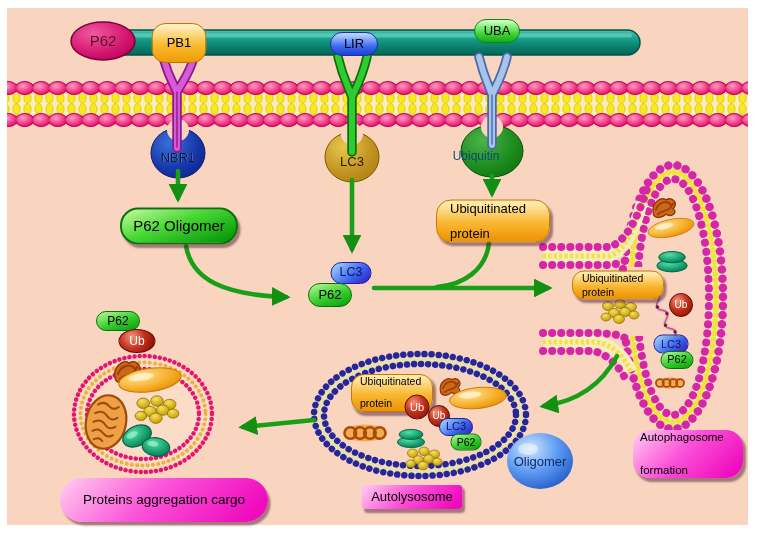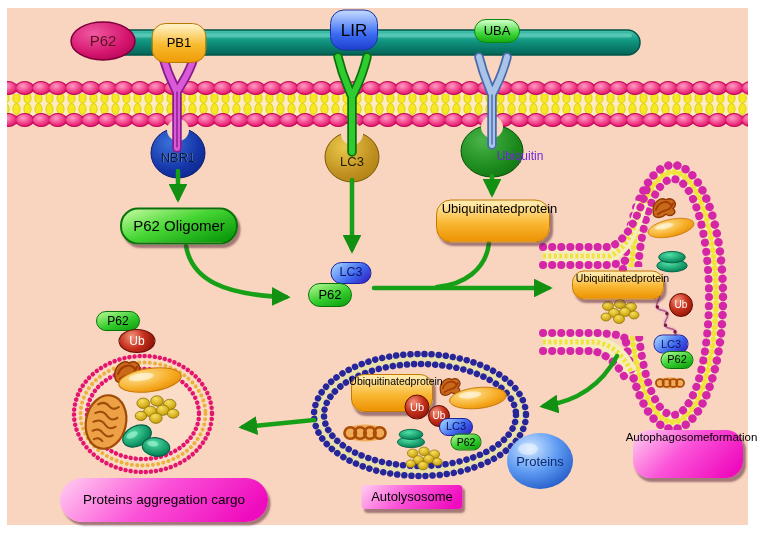--- a/index.html
+++ b/index.html
@@ -4,21 +4,21 @@
 <style>
   html,body{margin:0;padding:0;background:#ffffff;}
   #stage{position:relative;width:757px;height:537px;background:#ffffff;overflow:hidden;
          font-family:"Liberation Sans",sans-serif;}
   #gfx{position:absolute;left:0;top:0;}
   .lbl{position:absolute;transform:translate(-50%,-50%);font-weight:normal;
        white-space:nowrap;display:flex;align-items:center;justify-content:center;
        line-height:1.25;color:#000;box-sizing:border-box;}
   .pill{border-radius:14px;}
   .col{align-items:center;}
-  .colL{flex-direction:row;align-items:flex-start;}
+  .colL{flex-direction:column;align-items:flex-start;justify-content:space-between;}
   .shadowed{box-shadow:2.5px 3.5px 2px rgba(80,25,50,0.5);}
   .green-big{background:linear-gradient(160deg,#b9f795 5%,#46d633 45%,#0c9c0c 90%);
              border:2px solid #077207;}
   .green-sm{background:linear-gradient(160deg,#a8f488 8%,#35cc2e 55%,#0a9a0a);
             border:1.5px solid #067306;}
   .blue-sm{background:linear-gradient(140deg,#9fd4ff 5%,#3b63ee 60%,#3422c0 95%);
            border:1.5px solid #1f1f9e;color:#0d1560;}
   .orange-grad{background:linear-gradient(180deg,#ffe9a8 8%,#f9b732 55%,#ee9608 95%);
                border:1px solid #c27b00;}
   .magenta-grad{background:linear-gradient(135deg,#ffc2ee 5%,#fb52d8 45%,#ef0cbe 90%);}
@@ -263,26 +263,26 @@
     <path d="M489,243 C486,270 463,285 437,287"></path>
     <path d="M374,288 L548,288" marker-end="url(#ah)"></path>
     <path d="M617,356 C600,388 572,402 544,406" marker-end="url(#ah)"></path>
     <path d="M314,420 L243,427" marker-end="url(#ah)"></path>
   </g>
 </svg>
 
 <div class="lbl" style="left:103px;top:41px;font-size:15px;color:#5c1220;">P62</div>
 
 <div class="lbl pill pb1" style="left:179px;top:43px;width:55px;height:40px;font-size:13px;">PB1</div>
-<div class="lbl pill lir" style="left:354px;top:30px;width:48px;height:41px;font-size:17px;">LIR</div>
+<div class="lbl pill lir" style="left:354px;top:44px;width:48px;height:24px;font-size:13px;">LIR</div>
 <div class="lbl pill uba" style="left:497px;top:31px;width:46px;height:24px;font-size:13px;">UBA</div>
 
 <div class="lbl" style="left:178px;top:158px;font-size:13px;color:#0b1535;text-shadow:0.5px 0.5px 0 #7aa0e0;">NBR1</div>
 <div class="lbl" style="left:352px;top:162px;font-size:13px;color:#241c00;">LC3</div>
-<div class="lbl" style="left:520px;top:156px;font-size:12px;color:#6d28d9;">Ubiquitin</div>
+<div class="lbl" style="left:476px;top:156px;font-size:12px;color:#0c4a6e;">Ubiquitin</div>
 
 <div class="lbl pill green-big shadowed" style="left:179px;top:226px;width:118px;height:37px;border-radius:18px;font-size:15px;">P62 Oligomer</div>
 
 <div class="lbl pill colL orange-grad shadowed" style="left:493px;top:221px;width:114px;height:43px;border-radius:15px;font-size:13px;padding-left:13px;">
   <div>Ubiquitinated</div>
   <div>protein</div>
 </div>
 
 <div class="lbl pill blue-sm" style="left:351px;top:273px;width:41px;height:22px;border-radius:11px;font-size:12.5px;">LC3</div>
 <div class="lbl pill green-sm" style="left:330px;top:295px;width:44px;height:24px;border-radius:12px;font-size:13px;">P62</div>
@@ -300,21 +300,21 @@
   <div>protein</div>
 </div>
 <div class="lbl ub-circle" style="left:417px;top:407px;width:25px;height:25px;font-size:11px;">Ub</div>
 <div class="lbl ub-circle" style="left:439px;top:416px;width:22px;height:22px;font-size:10px;">Ub</div>
 <div class="lbl pill blue-sm" style="left:456px;top:427px;width:34px;height:18px;border-radius:9px;font-size:11px;">LC3</div>
 <div class="lbl pill green-sm" style="left:466px;top:442px;width:31px;height:17px;border-radius:8px;font-size:10.5px;">P62</div>
 
 <div class="lbl pill green-sm" style="left:118px;top:321px;width:44px;height:20px;border-radius:10px;font-size:12px;">P62</div>
 <div class="lbl ub-circle" style="left:137px;top:341px;width:37px;height:24px;font-size:12px;">Ub</div>
 
-<div class="lbl" style="left:540px;top:462px;font-size:13px;color:#0c2a70;">Proteins</div>
+<div class="lbl" style="left:540px;top:462px;font-size:13px;color:#0c2a70;">Oligomer</div>
 
 <div class="lbl pill magenta-grad shadowed" style="left:412px;top:497px;width:101px;height:24px;border-radius:4px;font-size:13px;">Autolysosome</div>
 
 <div class="lbl pill colL magenta-grad shadowed" style="left:688px;top:454px;width:110px;height:48px;border-radius:17px;font-size:11.5px;padding-left:7px;line-height:1.3;">
   <div>Autophagosome</div>
   <div>formation</div>
 </div>
 
 <div class="lbl pill col magenta-grad shadowed" style="left:164px;top:500px;width:208px;height:44px;border-radius:22px;font-size:13.5px;line-height:1.25;">
   <div>Proteins aggregation cargo</div>

